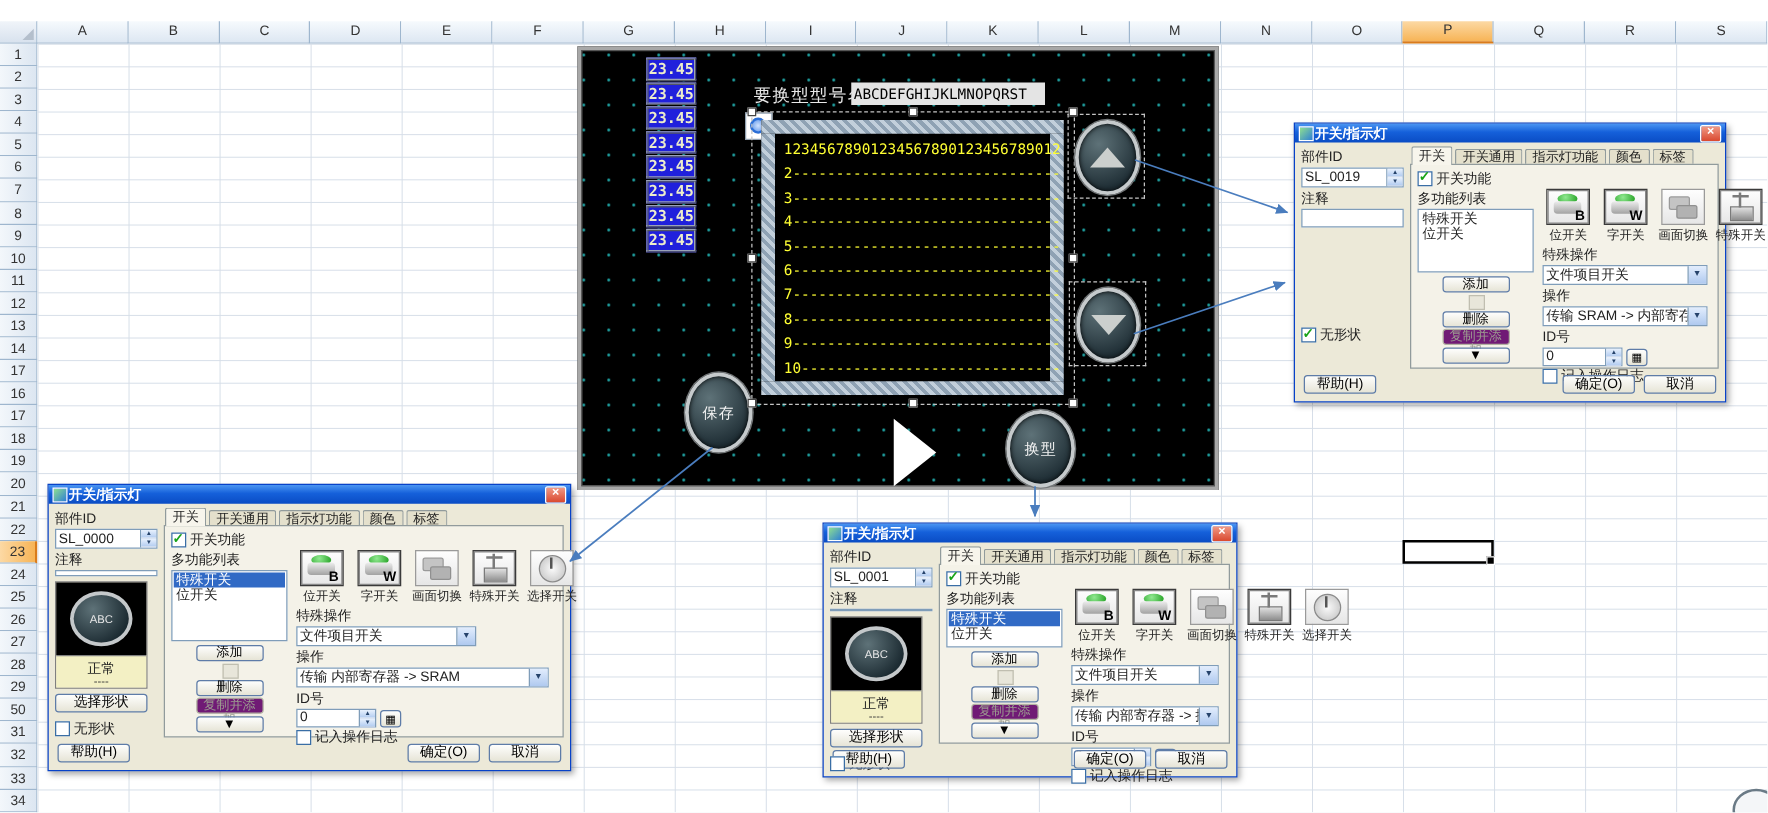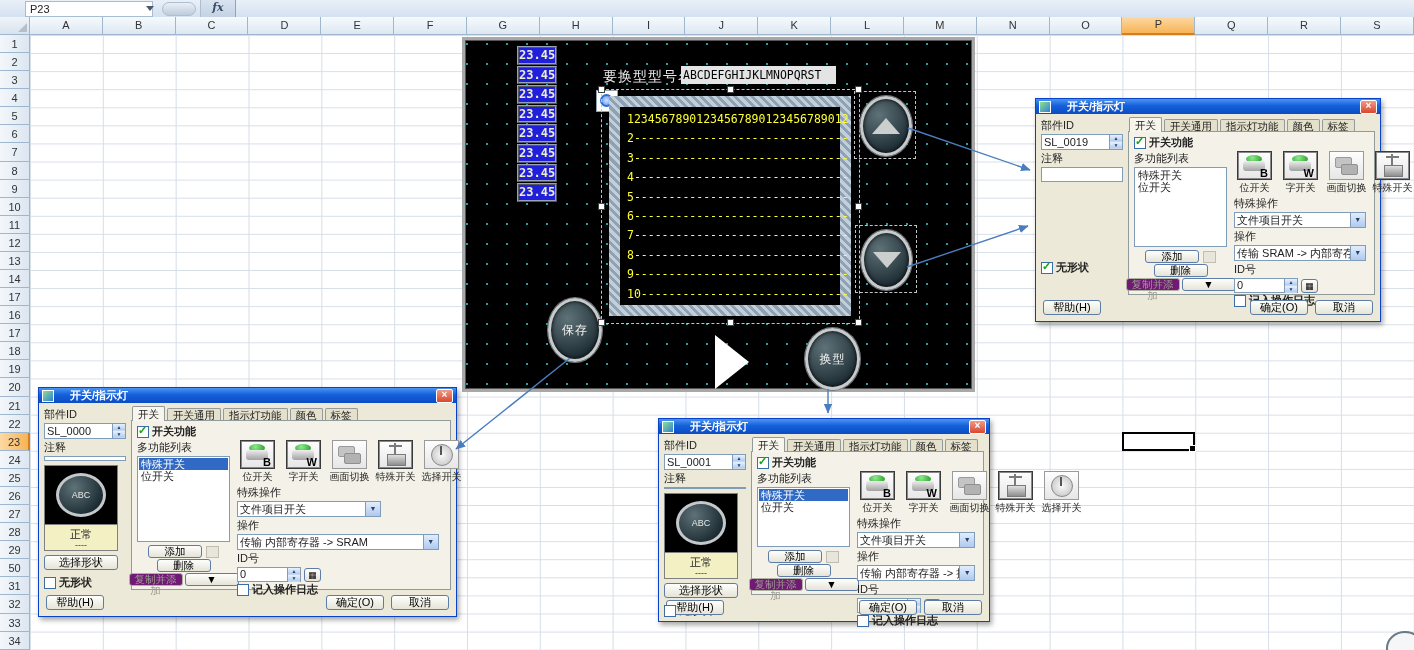--- a/index.html
+++ b/index.html
@@ -88,21 +88,21 @@
   
   .arrows{position:absolute;left:0;top:0;z-index:90;pointer-events:none;}
 
   
   .dialog{position:absolute;background:#ECE9D8;border:1px solid #0842C8;box-shadow:2px 3px 5px rgba(0,0,0,.35);
     z-index:60;display:flex;flex-direction:column;font-size:11px;box-sizing:border-box;}
   #dlg0{left:1035px;top:98px;width:346px;height:224px;}
   #dlg1{left:38px;top:387px;width:419px;height:230px;}
   #dlg2{left:658px;top:418px;width:332px;height:204px;}
   .titlebar{height:15px;flex:none;background:linear-gradient(#4A95F2,#1560DA 45%,#0A4CC4);
-    display:flex;align-items:center;padding:0 3px;gap:16px;}
+    display:flex;align-items:center;padding:0 3px;gap:1px;}
   .dlg-icon{width:10px;height:10px;background:linear-gradient(135deg,#8FE08F,#2E7FD6);border:1px solid #fff;flex:none;}
   .dlg-title{color:#fff;font-weight:bold;font-size:11px;flex:1;white-space:nowrap;overflow:hidden;}
   .dlg-close{width:15px;height:12px;flex:none;background:linear-gradient(#F09A86,#D9472E);
     border:1px solid #fff;border-radius:2px;color:#fff;font-size:10px;line-height:10px;text-align:center;
     font-weight:bold;cursor:pointer;}
   .dlg-body{flex:1;display:flex;padding:3px 5px 1px;gap:5px;min-height:0;}
   .left-col{width:82px;flex:none;display:flex;flex-direction:column;}
   .lbl{margin:1px 0 1px;white-space:nowrap;}
   .combo{border:1px solid #7F9DB9;background:#fff;height:14px;display:flex;align-items:stretch;min-width:0;}
   .combo-val{flex:1;padding:0 2px;line-height:14px;white-space:nowrap;overflow:hidden;min-width:0;}
@@ -114,40 +114,40 @@
   .txt{border:1px solid #7F9DB9;background:#fff;height:13px;}
   .preview{margin-top:4px;width:72px;border:1px solid #808080;}
   .preview-black{height:58px;background:#000;display:flex;align-items:center;justify-content:center;}
   .abc-btn{width:44px;height:38px;border-radius:50%;background:radial-gradient(circle at 35% 30%,#5E7278,#1C2B32 75%);
     border:3px solid #C4C8CA;color:#E6E6E6;font-size:9px;display:flex;align-items:center;justify-content:center;}
   .preview-strip{background:#F3F0C4;text-align:center;padding:2px 0 2px;border-top:1px solid #808080;}
   .preview-sub{font-size:9px;line-height:6px;color:#333;}
   .xp-btn{background:linear-gradient(#FEFEFD,#E6E4D6);border:1px solid #5E7CA8;border-radius:3px;
     font-size:11px;height:15px;line-height:13px;padding:0 4px;font-family:inherit;cursor:pointer;}
   .select-shape{margin-top:4px;width:74px;}
-  .chk{display:flex;align-items:center;gap:3px;margin-top:5px;font-weight:bold;}
+  .chk{display:flex;align-items:center;gap:3px;margin-top:5px;}
   .box{width:10px;height:10px;flex:none;background:#fff;border:1px solid #3A6EA5;position:relative;}
   .box.checked::after{content:"\2713";position:absolute;left:0px;top:-3px;color:#17A317;font-size:11px;font-weight:bold;}
   .no-preview .noshape{margin-top:78px;}
 
   .right-col{flex:1;display:flex;flex-direction:column;min-width:0;}
   .tabs{display:flex;align-items:flex-end;height:15px;padding-left:1px;flex:none;}
   .tab{padding:0 5px;height:12px;line-height:12px;background:#E4E0CC;border:1px solid #919B9C;border-bottom:none;
     border-radius:2px 2px 0 0;margin-right:2px;font-size:10.5px;white-space:nowrap;cursor:pointer;}
   .tab.active{background:#F7F5EC;height:14px;line-height:14px;position:relative;z-index:2;}
   .tabpanel{flex:1;border:1px solid #919B9C;background:#F4F2E8;margin-top:-1px;padding:2px 5px 2px;
     display:flex;flex-direction:column;min-height:0;}
   .panel-grid{flex:1;display:flex;gap:7px;min-height:0;}
   .left-list{width:93px;flex:none;display:flex;flex-direction:column;min-height:0;}
   .listbox{flex:1;border:1px solid #7F9DB9;background:#fff;padding:1px;overflow:hidden;min-height:0;}
   .li{padding:0 2px;line-height:12px;white-space:nowrap;cursor:default;}
   .li.sel{background:#316AC5;color:#fff;}
   .btn-col{margin:3px 0 1px;display:flex;flex-direction:column;align-items:center;gap:1px;flex:none;}
   .btn-col .xp-btn{width:54px;height:13px;line-height:11px;font-size:10.5px;padding:0;}
-  .copy-row{display:flex;gap:2px;align-items:center;}
+  .copy-row{display:flex;gap:2px;align-items:center;flex-direction:column;}
   .btn-disabled{color:#9C9C90;border-color:#B2B2A2;background:#701a75;}
   .drop-btn{width:13px;height:13px;font-size:6px;line-height:11px;padding:0;}
   .tiny-scroll{width:11px;height:10px;background:#E8E6DA;border:1px solid #C0BEB0;font-size:5px;color:#888;
     text-align:center;line-height:9px;margin-left:2px;}
 
   .right-opts{flex:1;display:flex;flex-direction:column;min-width:0;}
   .icons{display:flex;gap:5px;flex:none;margin-top:1px;}
   .icon-cell{width:41px;text-align:center;flex:none;cursor:pointer;}
   .icon-art{width:33px;height:27px;margin:0 auto;border:1px solid #9A9A9A;
     background:linear-gradient(#FEFEFE,#E6E6E6);position:relative;overflow:hidden;}
@@ -180,26 +180,20 @@
   .footer .xp-btn{width:58px;text-align:center;}
 
   .partial-circle{position:absolute;left:1386px;top:631px;width:34px;height:30px;border-radius:50%;
     border:2px solid #6A7A86;background:#F4F6F8;}
 </style>
 </head>
 <body>
 
 <div id="stage">
 
-  <div class="topbar">
-    <div class="namebox">P23</div>
-    <div class="namebox-arrow"></div>
-    <div class="bar-pill"></div>
-    <div class="fxbtn">fx</div>
-  </div>
 
   <div class="corner"></div>
   <div class="colheads">
       <div class="col-h">A</div>
       <div class="col-h">B</div>
       <div class="col-h">C</div>
       <div class="col-h">D</div>
       <div class="col-h">E</div>
       <div class="col-h">F</div>
       <div class="col-h">G</div>

